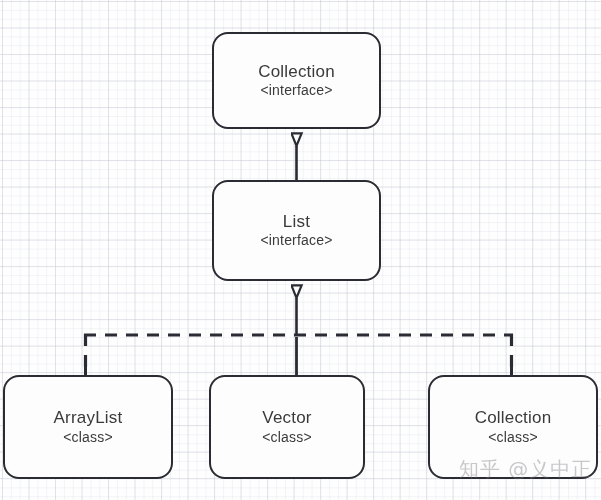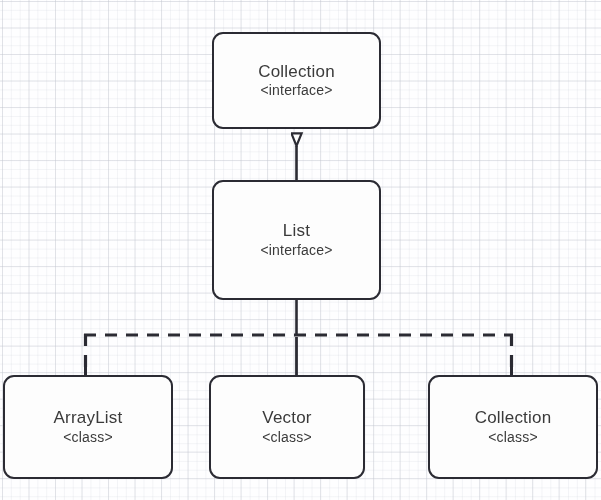--- a/index.html
+++ b/index.html
@@ -38,41 +38,41 @@
     top: 0;
     width: 601px;
     height: 500px;
   }
 
   .node {
     position: absolute;
     box-sizing: border-box;
     background: #fdfdfd;
     border: 2.6px solid #2b2b33;
-    border-radius: 11px;
+    border-radius: 16px;
     display: flex;
     flex-direction: column;
     align-items: center;
     justify-content: center;
     color: #3a3a3a;
     line-height: 1.28;
   }
   .node .nm {
     font-size: 17px;
     letter-spacing: 0.2px;
     white-space: nowrap;
   }
   .node .st {
     font-size: 14px;
     letter-spacing: 0.2px;
     white-space: nowrap;
   }
 
   #node-collection { left: 212px; top: 32px;  width: 169px; height: 97px; }
-  #node-list       { left: 212px; top: 180px; width: 169px; height: 120px; }
+  #node-list       { left: 212px; top: 180px; width: 169px; height: 101px; }
   #node-arraylist  { left: 3px;   top: 375px; width: 170px; height: 104px; text-align: right; }
   #node-vector     { left: 209px; top: 375px; width: 156px; height: 104px; }
   #node-linkedlist { left: 428px; top: 375px; width: 170px; height: 104px; }
 
   .watermark {
     position: absolute;
     left: 459px;
     top: 456px;
     font-size: 20px;
     color: rgba(120,120,128,0.40);
@@ -139,14 +139,15 @@
   <div class="node" id="node-vector">
     <div class="nm">Vector</div>
     <div class="st">&lt;class&gt;</div>
   </div>
 
   <div class="node" id="node-linkedlist">
     <div class="nm">Collection</div>
     <div class="st">&lt;class&gt;</div>
   </div>
 
+  <div class="watermark">知乎 @义中正</div>
 
 </div>
 
 </body></html>

